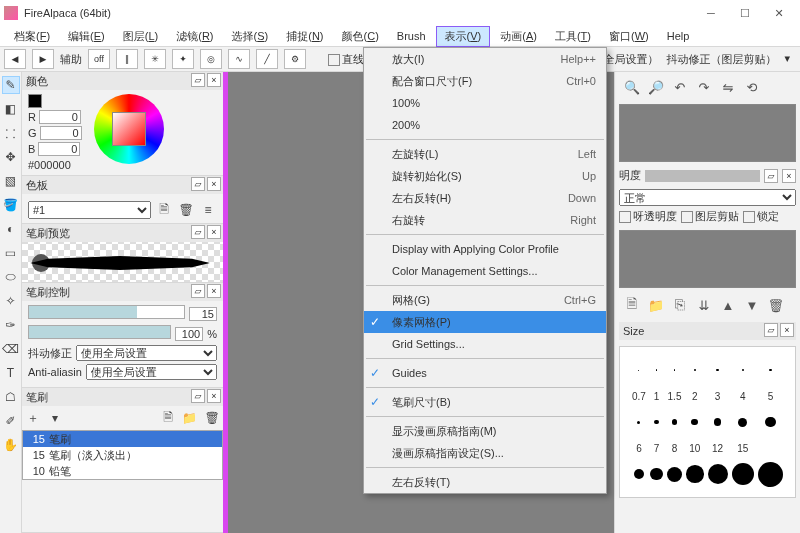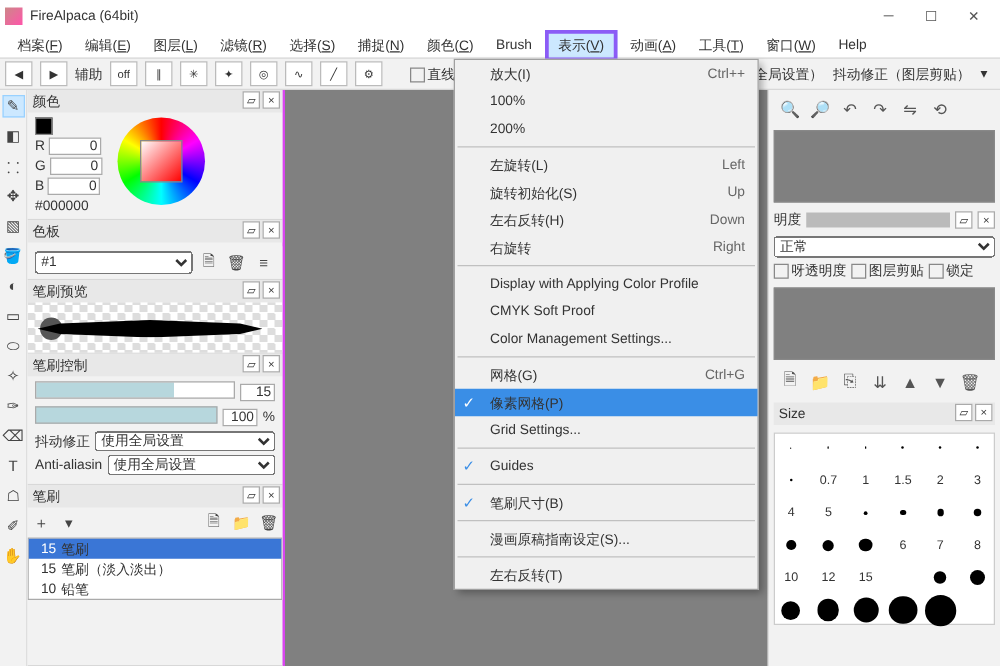--- a/index.html
+++ b/index.html
@@ -5,29 +5,29 @@
 *{box-sizing:border-box;margin:0;padding:0;font-family:"Microsoft YaHei",Tahoma,sans-serif;font-size:11px;color:#333;}
 body{width:800px;height:533px;background:#fff;overflow:hidden;position:relative;}
 .titlebar{height:26px;display:flex;align-items:center;padding:0 4px;background:#fff;}
 .titlebar .logo{width:14px;height:14px;background:linear-gradient(135deg,#c88,#f5a);margin-right:6px;}
 .titlebar .title{flex:1;}
 .winbtns{display:flex;}
 .winbtn{width:34px;height:20px;display:flex;align-items:center;justify-content:center;color:#555;}
 .menubar{height:20px;display:flex;align-items:center;padding:0 6px;gap:2px;background:#fff;}
 .menuitem{padding:2px 8px;}
 .menuitem u{text-decoration:underline;}
-.menuitem.active{background:#cce8ff;border:3px solid #8b5cf6;}
+.menuitem.active{background:#cce8ff;border:1px solid #8b5cf6;}
 .toolbar{height:26px;background:#f2f2f2;border-top:1px solid #d8d8d8;border-bottom:1px solid #d8d8d8;display:flex;align-items:center;padding:0 4px;gap:6px;}
 .tbtn{width:22px;height:20px;border:1px solid #bbb;background:#fff;display:flex;align-items:center;justify-content:center;font-size:9px;}
 .toolbar select, .toolbar input{height:18px;font-size:11px;border:1px solid #bbb;}
 .main{display:flex;height:461px;}
 .toolstrip{width:22px;background:#f2f2f2;border-right:1px solid #d8d8d8;display:flex;flex-direction:column;align-items:center;padding-top:4px;gap:6px;}
 .tsbtn{width:18px;height:18px;display:flex;align-items:center;justify-content:center;font-size:12px;color:#444;}
 .tsbtn.sel{background:#cce8ff;border:1px solid #99d1ff;}
-.leftpanels{width:206px;background:#f2f2f2;border-right:2px solid #d946ef;display:flex;flex-direction:column;overflow:hidden;}
+.leftpanels{width:206px;background:#f2f2f2;border-right:5px solid #d946ef;display:flex;flex-direction:column;overflow:hidden;}
 .panel{border-bottom:1px solid #d8d8d8;}
 .ph{height:18px;background:#e8e8e8;display:flex;align-items:center;padding:0 4px;font-size:11px;position:relative;}
 .ph .pbtns{position:absolute;right:2px;top:1px;display:flex;gap:2px;}
 .pbtn{width:14px;height:14px;border:1px solid #aaa;background:#fff;font-size:9px;display:flex;align-items:center;justify-content:center;}
 .pbody{padding:4px 6px;background:#f2f2f2;}
 .colorwheel{width:70px;height:70px;border-radius:50%;background:conic-gradient(red,magenta,blue,cyan,lime,yellow,red);position:relative;margin-left:8px;}
 .colorwheel::after{content:"";position:absolute;inset:18px;background:linear-gradient(to bottom right,#fff,#f00);border:1px solid #888;}
 .rgbrow{display:flex;align-items:center;gap:3px;margin-bottom:2px;}
 .rgbrow input{width:42px;height:14px;border:1px solid #aaa;text-align:right;padding-right:2px;}
 .swatchrow{display:flex;gap:4px;align-items:center;margin-top:3px;}
@@ -45,21 +45,21 @@
 .brow{display:flex;align-items:center;height:16px;font-size:11px;}
 .brow.sel{background:#3a76d6;color:#fff;}
 .brow .n{width:26px;text-align:right;padding-right:4px;}
 .brow.sel .n{color:#fff;}
 .btoolbar{display:flex;gap:4px;padding:3px 2px;}
 .canvas{flex:1;background:#808080;position:relative;}
 .rightbar{width:186px;background:#f2f2f2;border-left:1px solid #d8d8d8;display:flex;flex-direction:column;padding:4px;gap:6px;}
 .rtoolbar{display:flex;gap:6px;align-items:center;padding:2px 4px;}
 .ricon{width:18px;height:18px;display:flex;align-items:center;justify-content:center;font-size:13px;color:#555;}
 .graybox{background:#808080;height:58px;border:1px solid #888;}
-.dotgrid{background:#fff;border:1px solid #ccc;padding:0;display:grid;grid-template-columns:repeat(6,1fr);gap:4px;}
+.dotgrid{background:#fff;border:1px solid #ccc;padding:12px;display:grid;grid-template-columns:repeat(7,1fr);gap:4px;}
 .dg{display:flex;align-items:center;justify-content:center;height:22px;font-size:10px;}
 .dg .dot{border-radius:50%;background:#000;}
 .dropdown{position:absolute;left:363px;top:47px;width:244px;background:#f0f0f0;border:1px solid #a0a0a0;box-shadow:3px 3px 6px rgba(0,0,0,0.3);z-index:100;}
 .dditem{height:22px;display:flex;align-items:center;padding-left:28px;padding-right:8px;position:relative;}
 .dditem.sel{background:#3a8ee6;color:#fff;}
 .dditem.sep{height:1px;background:#c0c0c0;margin:3px 2px;}
 .dditem .sc{position:absolute;right:10px;color:#666;}
 .dditem.dis{color:#a0a0a0;}
 .dditem .chk{position:absolute;left:6px;color:#3a8ee6;font-size:12px;}
 .dditem.sel .chk{color:#fff;}
@@ -383,21 +383,25 @@
         <div class="dg">
           <span class="dot" style="width:25px;height:25px"></span>
         </div>
       </div>
   </div>
 </div>
 
 <div class="dropdown" id="dropdown">
     <div class="dditem">
       <span>放大(I)</span>
-      <span class="sc">Ctrl++</span>
+      <span class="sc">Help++</span>
+    </div>
+    <div class="dditem">
+      <span>配合窗口尺寸(F)</span>
+      <span class="sc">Ctrl+0</span>
     </div>
     <div class="dditem">
       <span>100%</span>
     </div>
     <div class="dditem">
       <span>200%</span>
     </div>
     <div class="dditem sep"></div>
     <div class="dditem">
       <span>左旋转(L)</span>
@@ -411,23 +415,20 @@
       <span>左右反转(H)</span>
       <span class="sc">Down</span>
     </div>
     <div class="dditem">
       <span>右旋转</span>
       <span class="sc">Right</span>
     </div>
     <div class="dditem sep"></div>
     <div class="dditem dis">
       <span>Display with Applying Color Profile</span>
-    </div>
-    <div class="dditem dis">
-      <span>CMYK Soft Proof</span>
     </div>
     <div class="dditem">
       <span>Color Management Settings...</span>
     </div>
     <div class="dditem sep"></div>
     <div class="dditem">
       <span>网格(G)</span>
       <span class="sc">Ctrl+G</span>
     </div>
     <div class="dditem sel">
@@ -442,19 +443,22 @@
       <span class="chk">✓</span>
       <span>Guides</span>
     </div>
     <div class="dditem sep"></div>
     <div class="dditem">
       <span class="chk">✓</span>
       <span>笔刷尺寸(B)</span>
     </div>
     <div class="dditem sep"></div>
     <div class="dditem dis">
+      <span>显示漫画原稿指南(M)</span>
+    </div>
+    <div class="dditem dis">
       <span>漫画原稿指南设定(S)...</span>
     </div>
     <div class="dditem sep"></div>
     <div class="dditem">
       <span>左右反转(T)</span>
     </div>
   </div>
 
 </body></html>

